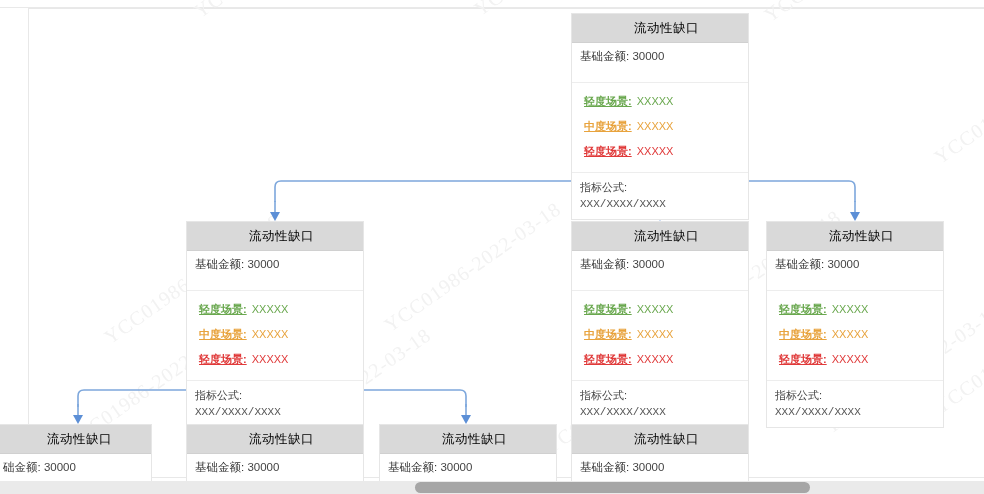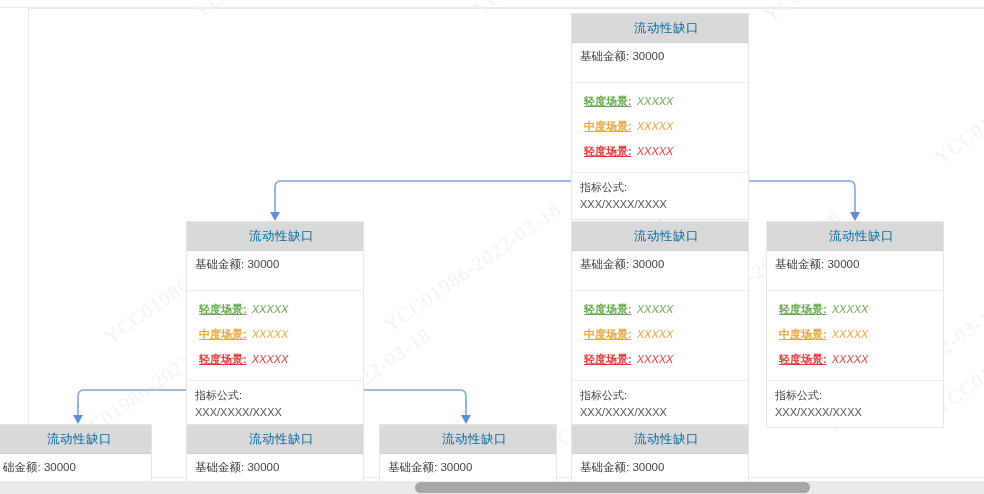--- a/index.html
+++ b/index.html
@@ -76,21 +76,21 @@
   .node {
     position: absolute;
     width: 178px;
     background: #ffffff;
     border: 1px solid #e6e6e6;
     box-sizing: border-box;
     box-shadow: 0 0 0 0 rgba(0,0,0,0);
   }
   .node-head {
     background: #d9d9d9;
-    color: #0369a1;
+    color: #000000;
     font-size: 12.5px;
     text-align: center;
     padding: 6px 4px 6px 17px;
     line-height: 1.3;
     border-bottom: 1px solid #d0d0d0;
     letter-spacing: 0.5px;
   }
   .node-amount {
     font-size: 11.5px;
     color: #3c3c3c;
@@ -104,33 +104,33 @@
   .node-scenarios {
     padding: 6px 8px 8px 12px;
     border-bottom: 1px solid #ededed;
   }
   .scn {
     font-size: 11px;
     padding: 5px 0 5px 0;
     white-space: nowrap;
   }
   .scn .k { font-weight: bold; text-decoration: underline; }
-  .scn .v { margin-left: 2px; font-style: italic; }
+  .scn .v { margin-left: 2px; }
   .scn.light  { color: #6aa84f; }
   .scn.medium { color: #e8a33d; }
   .scn.heavy  { color: #e03a3a; }
 
   .node-formula {
     padding: 6px 8px 7px 8px;
     font-size: 11px;
     color: #444;
     line-height: 1.5;
   }
   .node-formula .f-label { display: block; }
-  .node-formula .f-value { display: block; color: #555; }
+  .node-formula .f-value { display: block; color: #555; font-family: Liberation Mono, monospace; }
 
   
   .scrollbar-track {
     position: absolute;
     left: 0;
     bottom: 0;
     width: 984px;
     height: 13px;
     background: #eaeaea;
   }

